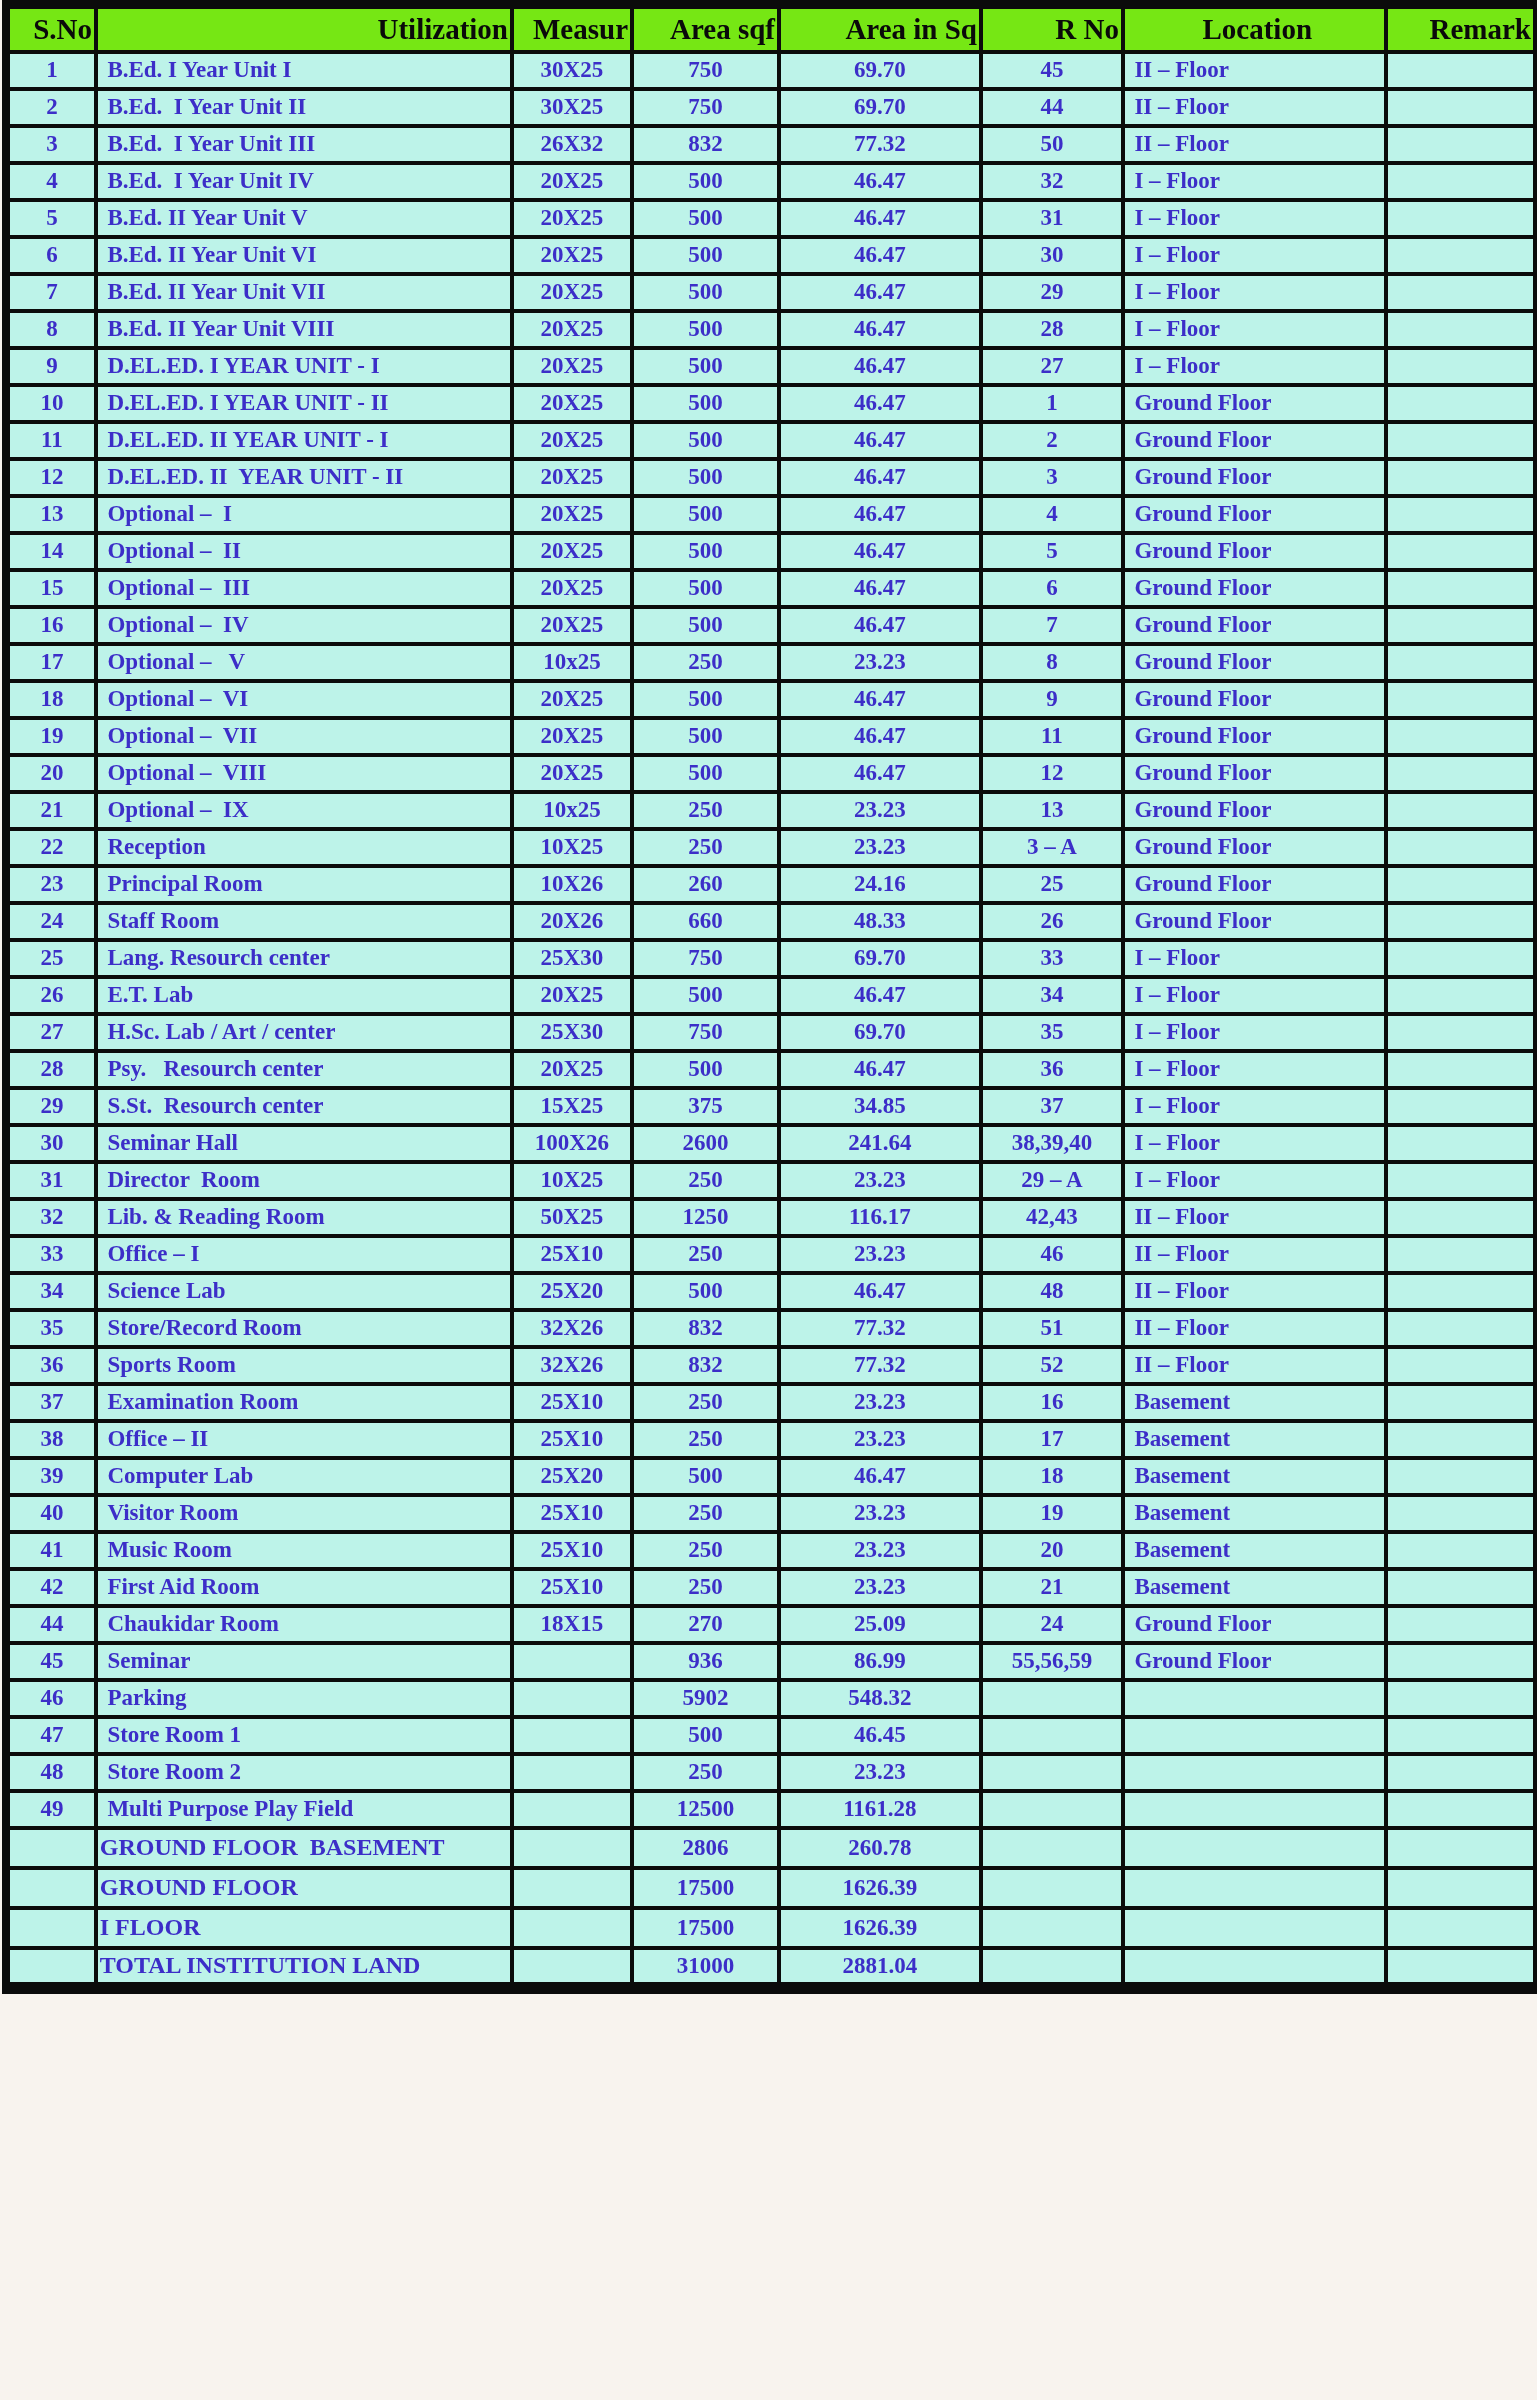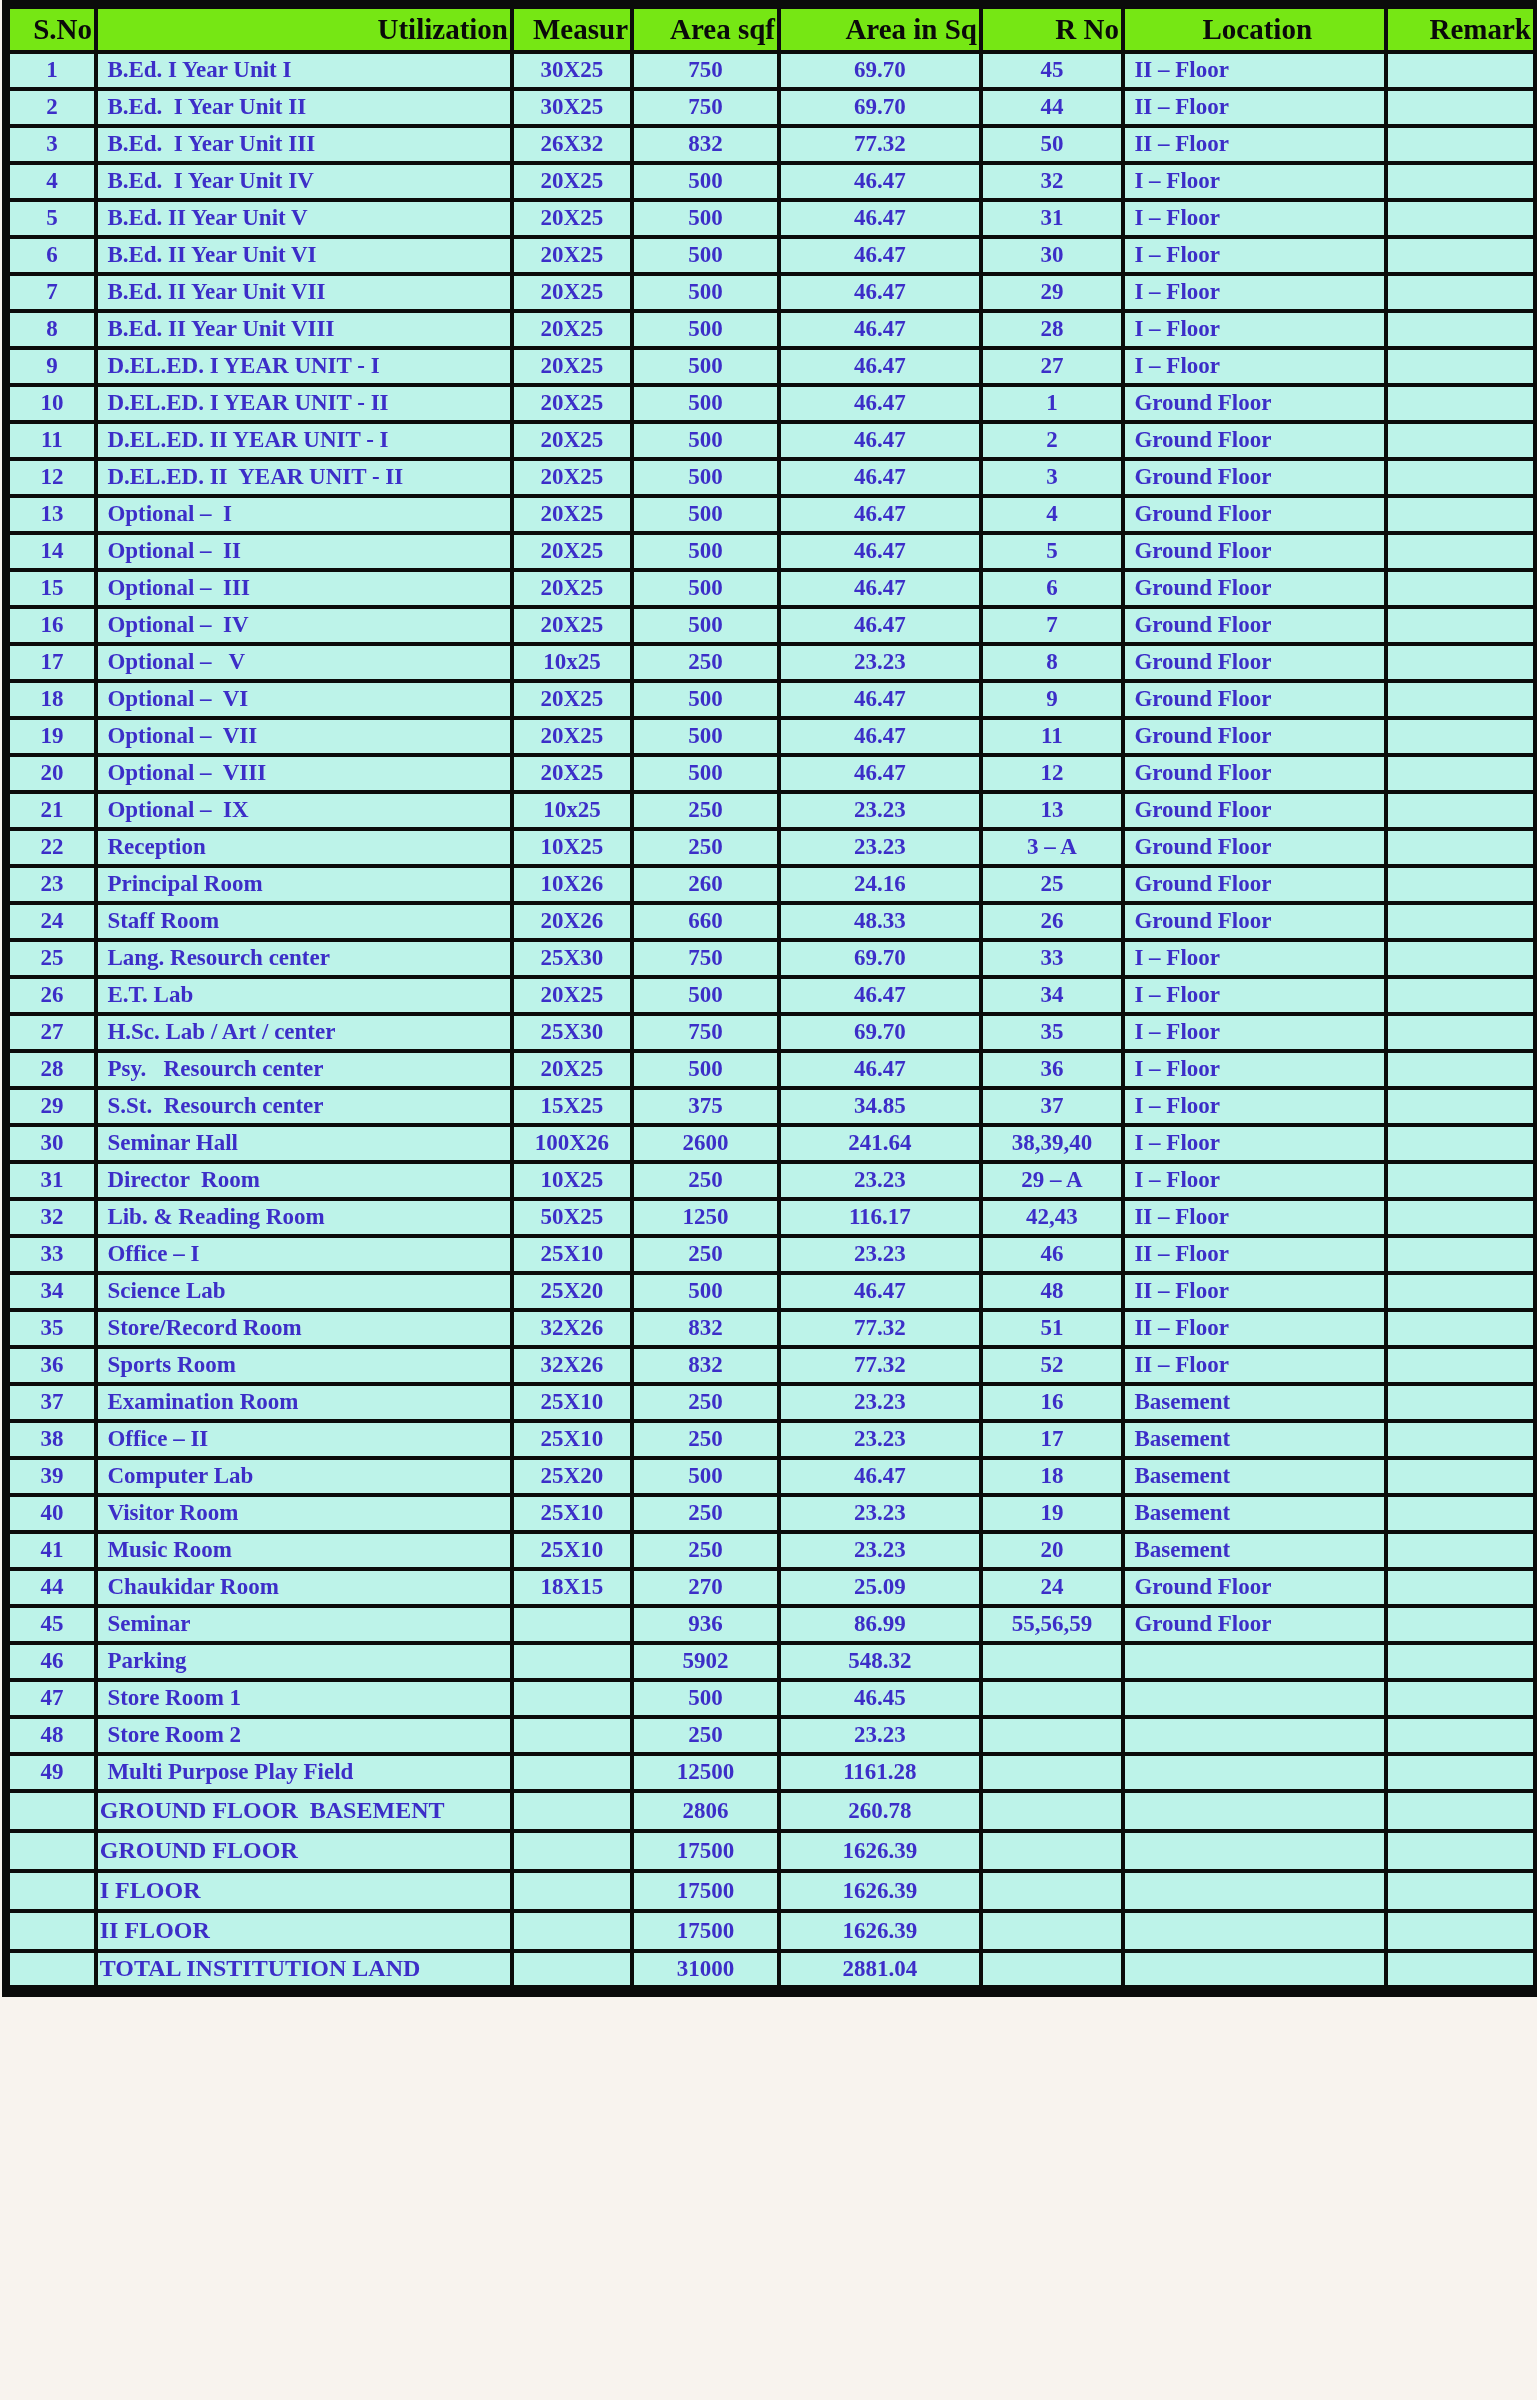--- a/index.html
+++ b/index.html
@@ -492,20 +492,30 @@
         <td class="c-sno">41</td>
         <td class="c-util">Music Room</td>
         <td class="c-measur">25X10</td>
         <td class="c-sqf">250</td>
         <td class="c-areasq">23.23</td>
         <td class="c-rno">20</td>
         <td class="c-loc">Basement</td>
         <td class="c-remark"></td>
       </tr>
       <tr>
+        <td class="c-sno">42</td>
+        <td class="c-util">First Aid Room</td>
+        <td class="c-measur">25X10</td>
+        <td class="c-sqf">250</td>
+        <td class="c-areasq">23.23</td>
+        <td class="c-rno">21</td>
+        <td class="c-loc">Basement</td>
+        <td class="c-remark"></td>
+      </tr>
+      <tr>
         <td class="c-sno">44</td>
         <td class="c-util">Chaukidar Room</td>
         <td class="c-measur">18X15</td>
         <td class="c-sqf">270</td>
         <td class="c-areasq">25.09</td>
         <td class="c-rno">24</td>
         <td class="c-loc">Ground Floor</td>
         <td class="c-remark"></td>
       </tr>
       <tr>
@@ -583,30 +593,20 @@
         <td class="c-util">I FLOOR</td>
         <td class="c-measur"></td>
         <td class="c-sqf">17500</td>
         <td class="c-areasq">1626.39</td>
         <td class="c-rno"></td>
         <td class="c-loc"></td>
         <td class="c-remark"></td>
       </tr>
       <tr class="summary">
         <td class="c-sno"></td>
-        <td class="c-util">II FLOOR</td>
-        <td class="c-measur"></td>
-        <td class="c-sqf">17500</td>
-        <td class="c-areasq">1626.39</td>
-        <td class="c-rno"></td>
-        <td class="c-loc"></td>
-        <td class="c-remark"></td>
-      </tr>
-      <tr class="summary">
-        <td class="c-sno"></td>
         <td class="c-util">TOTAL INSTITUTION LAND</td>
         <td class="c-measur"></td>
         <td class="c-sqf">31000</td>
         <td class="c-areasq">2881.04</td>
         <td class="c-rno"></td>
         <td class="c-loc"></td>
         <td class="c-remark"></td>
       </tr>
     </tbody>
 </table>

